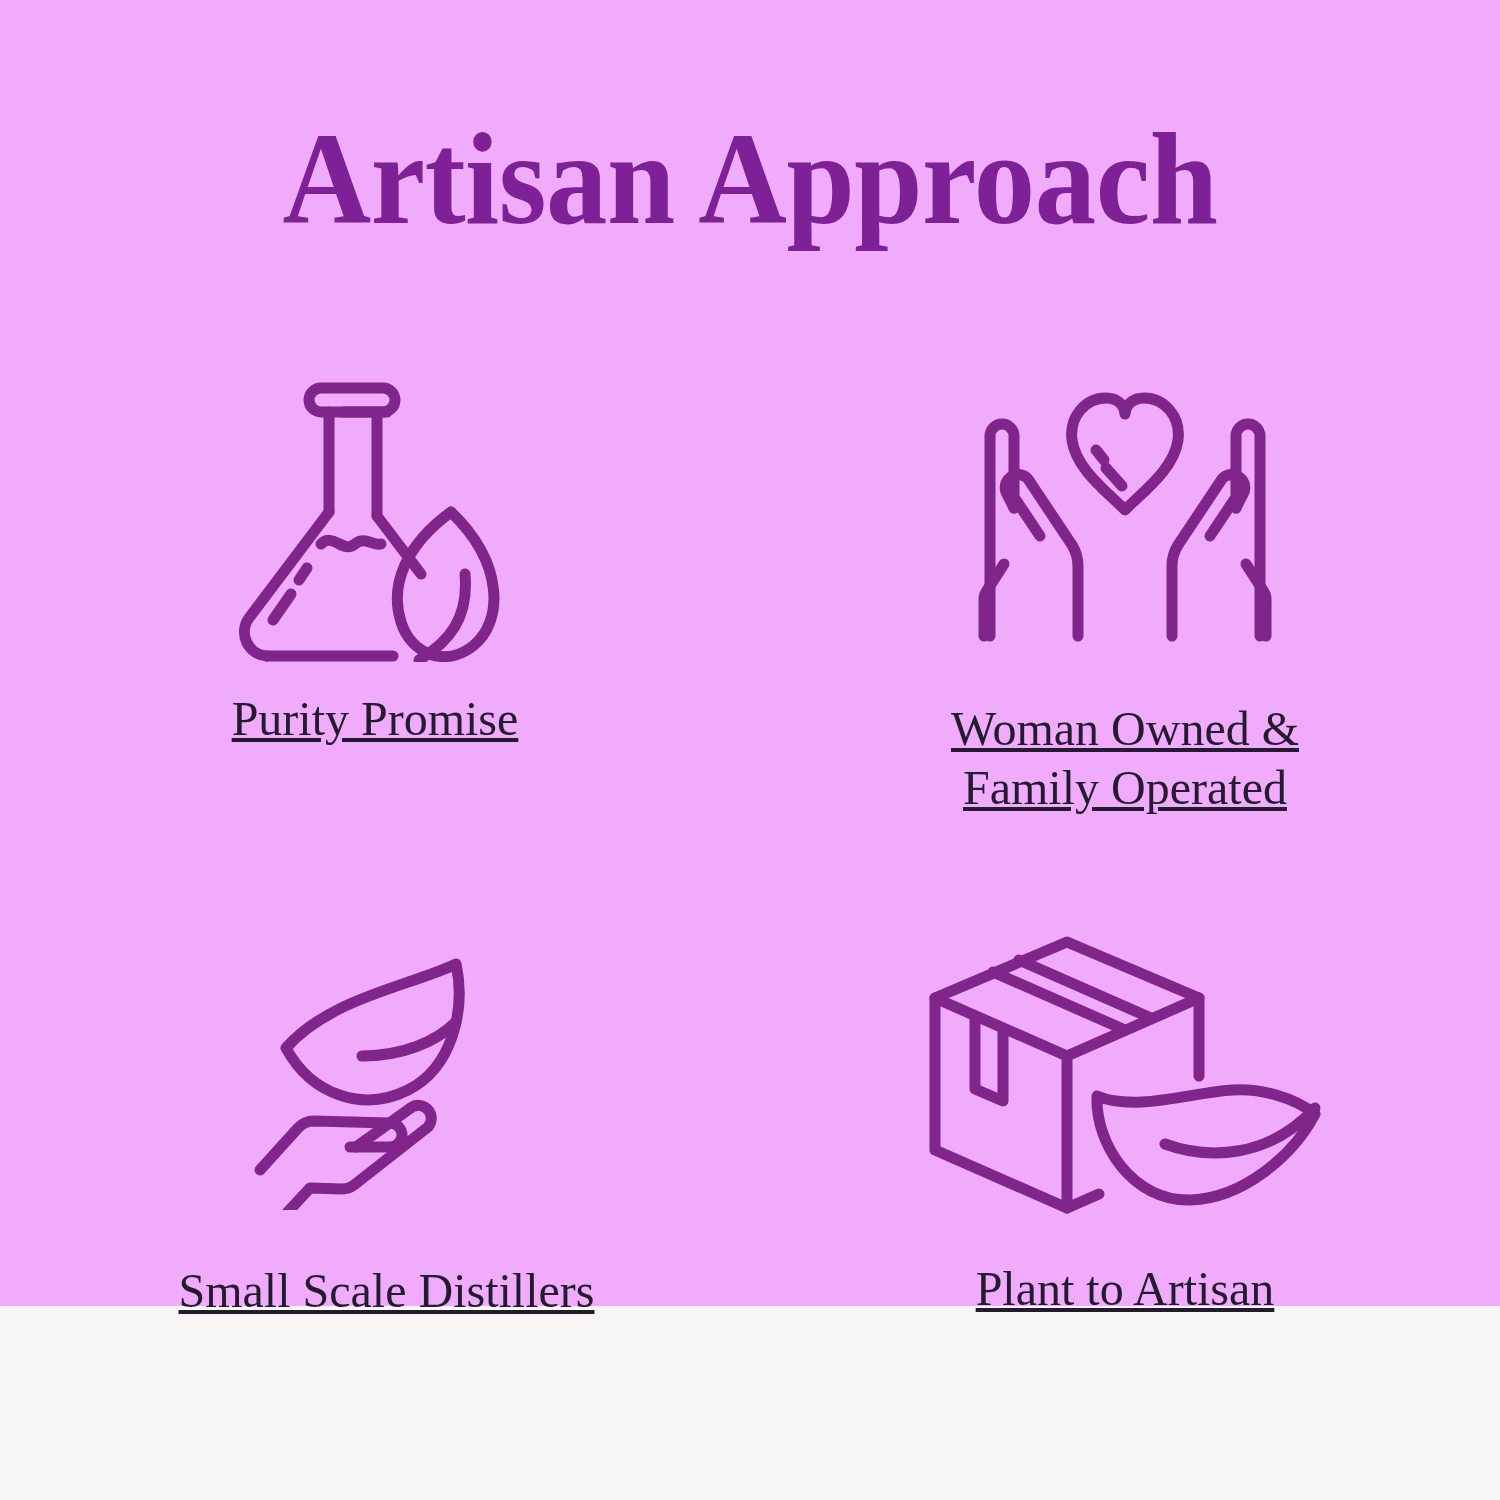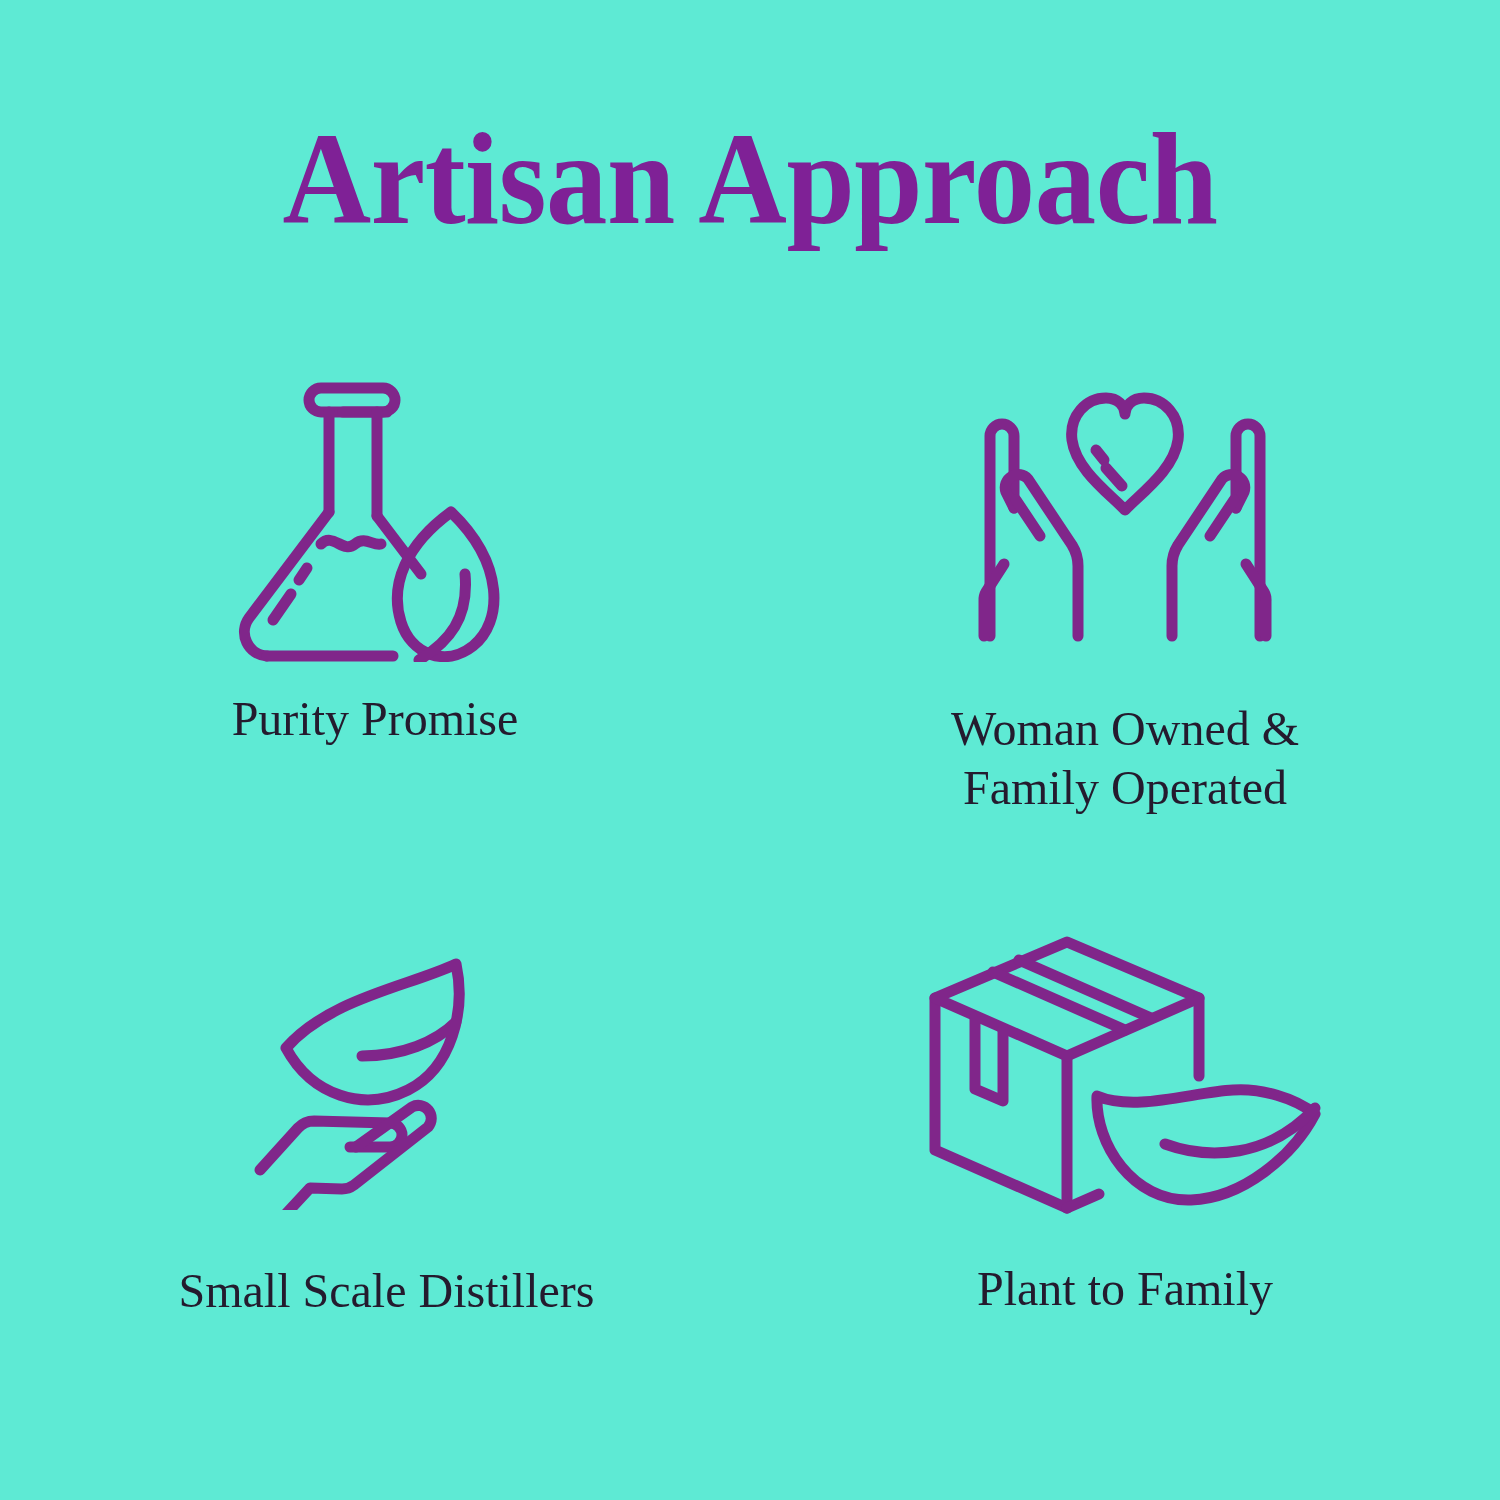--- a/index.html
+++ b/index.html
@@ -11,22 +11,22 @@
     width: 1500px;
     height: 1500px;
     background: #f8f7f6;
     font-family: "Liberation Serif", "DejaVu Serif", serif;
     overflow: hidden;
   }
 
   .page {
     position: relative;
     width: 1500px;
-    height: 1500px;
-    background: #5eead4;
+    height: 1306px;
+    background: #f0abfc;
     box-sizing: border-box;
   }
 
   
   .title-wrap {
     position: absolute;
     top: 108px;
     left: 0;
     width: 1500px;
     text-align: center;
@@ -82,20 +82,21 @@
   .feature-label {
     margin-top: 18px;
     font-family: "Liberation Serif", "DejaVu Serif", serif;
     font-weight: 400;
     font-size: 48px;
     line-height: 1.22;
     color: #241b2e;
     text-align: center;
     white-space: pre-line;
     max-width: 560px;
+    text-decoration: underline;
   }
 
   
   .cell-1 .icon-box { margin-top: 10px; }
   .cell-1 .feature-label { margin-top: 28px; }
 
   .cell-2 .icon-box { margin-top: 22px; width: 330px; height: 280px; }
   .cell-2 .feature-label { margin-top: 46px; }
 
   .cell-3 .icon-box { margin-top: 58px; width: 250px; height: 270px; }
@@ -228,17 +229,17 @@
           <path d="M152 278 l32 -14"></path>
 
           <path d="M182 166
                    c38 16 96 -4 136 -6
                    c28 -2 62 8 82 24
                    c-22 42 -72 84 -124 86
                    c-58 2 -96 -56 -94 -104 z"></path>
           <path d="M250 214 c44 16 104 14 150 -36"></path>
         </svg>
       </div>
-      <div class="feature-label">Plant to Family</div>
+      <div class="feature-label">Plant to Artisan</div>
     </div>
 
   </div>
 </div>
 
 </body></html>

